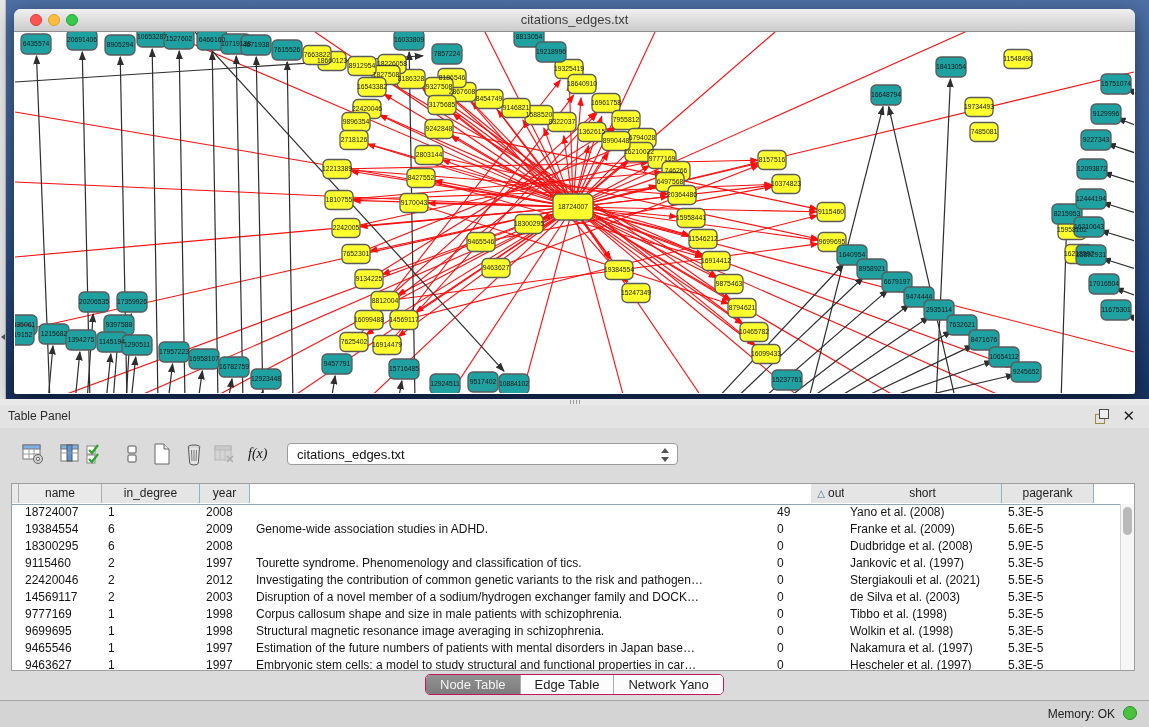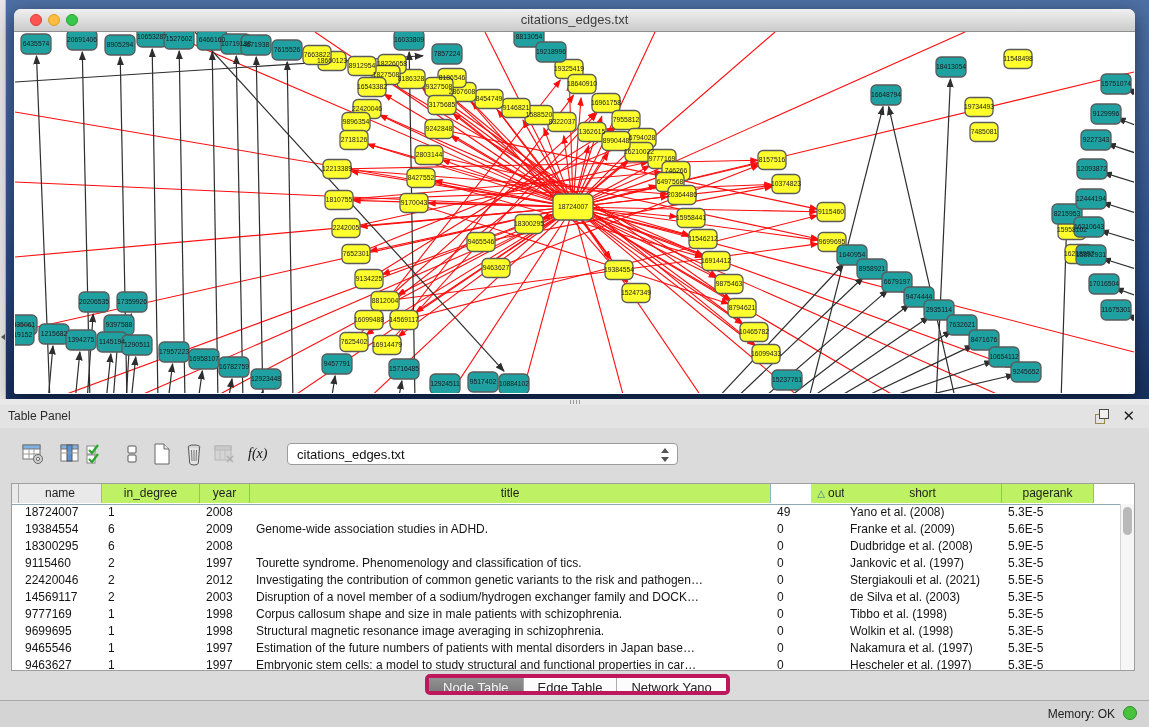--- a/index.html
+++ b/index.html
@@ -53,34 +53,34 @@
   .combo .val{position:absolute;left:9px;top:3px;font-size:13px;color:#111;}
   .combo .spin{position:absolute;right:8px;top:3px;width:9px;height:16px;}
   .combo .up{position:absolute;left:1px;top:1px;width:0;height:0;border-left:4px solid transparent;border-right:4px solid transparent;border-bottom:5px solid #555;}
   .combo .dn{position:absolute;left:1px;bottom:1px;width:0;height:0;border-left:4px solid transparent;border-right:4px solid transparent;border-top:5px solid #555;}
 
   
   .tbl{position:absolute;left:11px;top:55px;width:1124px;height:188px;background:#FFF;
     border:1px solid #9E9E9E;box-sizing:border-box;overflow:hidden;}
   .thead{position:absolute;left:0;top:0;right:0;height:20px;background:#FFF;border-bottom:1px solid #8FA8B5;}
   .th{position:absolute;top:0;height:19px;box-sizing:border-box;font-size:12px;color:#1E1E1E;
-    text-align:center;line-height:19px;background:#bef264;border-right:1px solid #8CB4C8;overflow:hidden;white-space:nowrap;}
+    text-align:center;line-height:19px;background:#e5e5e5;border-right:1px solid #8CB4C8;overflow:hidden;white-space:nowrap;}
   .th.gray{background:#E9E9E9;border-right:1px solid #ADADAD;}
   .th.blank{background:#FFF;border-right:none;}
   .th .sort-tri{color:#3F7EA6;font-size:10px;margin-right:3px;}
   .tbody{position:absolute;left:0;top:20px;right:13px;bottom:0;overflow:hidden;}
   .tr{position:absolute;left:0;right:0;height:17px;}
   .td{position:absolute;top:0;height:17px;font-size:12px;color:#141414;line-height:16px;
     white-space:nowrap;overflow:hidden;box-sizing:border-box;padding-left:5px;}
   .vsb{position:absolute;right:0;top:20px;bottom:0;width:13px;background:#F6F6F6;border-left:1px solid #D4D4D4;}
   .vsb .thumb{position:absolute;left:2px;top:3px;width:9px;height:28px;border-radius:5px;background:#B9B9B9;}
 
   
   .tabs{position:absolute;left:0;top:246px;width:100%;height:21px;}
-  .seg{position:absolute;top:0;height:21px;display:flex;border:4px solid #be185d;border-radius:5px;overflow:hidden;background:#FCFCFC;box-sizing:border-box;}
+  .seg{position:absolute;top:0;height:21px;display:flex;border:1px solid #be185d;border-radius:5px;overflow:hidden;background:#FCFCFC;box-sizing:border-box;}
   .seg .tab{height:100%;padding:0 14px;font-size:13px;color:#222;line-height:19px;border-right:1px solid #ABABAB;background:#FCFCFC;}
   .seg .tab:last-child{border-right:none;}
   .seg .tab.sel{background:linear-gradient(180deg,#929292,#7C7C7C);color:#F4F4F4;}
 
   
   .statusbar{position:absolute;left:0;top:700px;width:1149px;height:27px;background:#D4D4D4;border-top:1px solid #A8A8A8;box-sizing:border-box;}
   .mem{position:absolute;right:34px;top:6px;font-size:12px;color:#222;}
   .memdot{position:absolute;right:12px;top:5px;width:14px;height:14px;border-radius:50%;
     background:#49C33E;border:1px solid #2F8F2C;box-sizing:border-box;}
 </style>
@@ -593,21 +593,20 @@
         </span>
     </div>
   </div>
 
   <div class="tbl">
     <div class="thead" id="thead">
         <div class="th gray" style="left: 0px; width: 7px;"></div>
         <div class="th gray" style="left: 7px; width: 83px;"><span>name</span></div>
         <div class="th" style="left: 90px; width: 98px;"><span>in_degree</span></div>
         <div class="th" style="left: 188px; width: 50px;"><span>year</span></div>
-        <div class="th" style="left: 238px; width: 521px;"><span>title</span></div>
         <div class="th" style="left: 759px; width: 73px; margin-left: 40px;"><span class="sort-tri">△</span><span>out_de…</span></div>
         <div class="th" style="left: 832px; width: 158px;"><span>short</span></div>
         <div class="th" style="left: 990px; width: 92px;"><span>pagerank</span></div>
         <div class="th blank" style="left: 1082px; width: 40px;"></div>
       </div>
     <div class="tbody" id="tbody">
         <div class="tr" style="top: 0px;">
           <div class="td" style="left: 8px; width: 82px;">18724007</div>
           <div class="td" style="left: 91px; width: 97px;">1</div>
           <div class="td" style="left: 189px; width: 49px;">2008</div>

